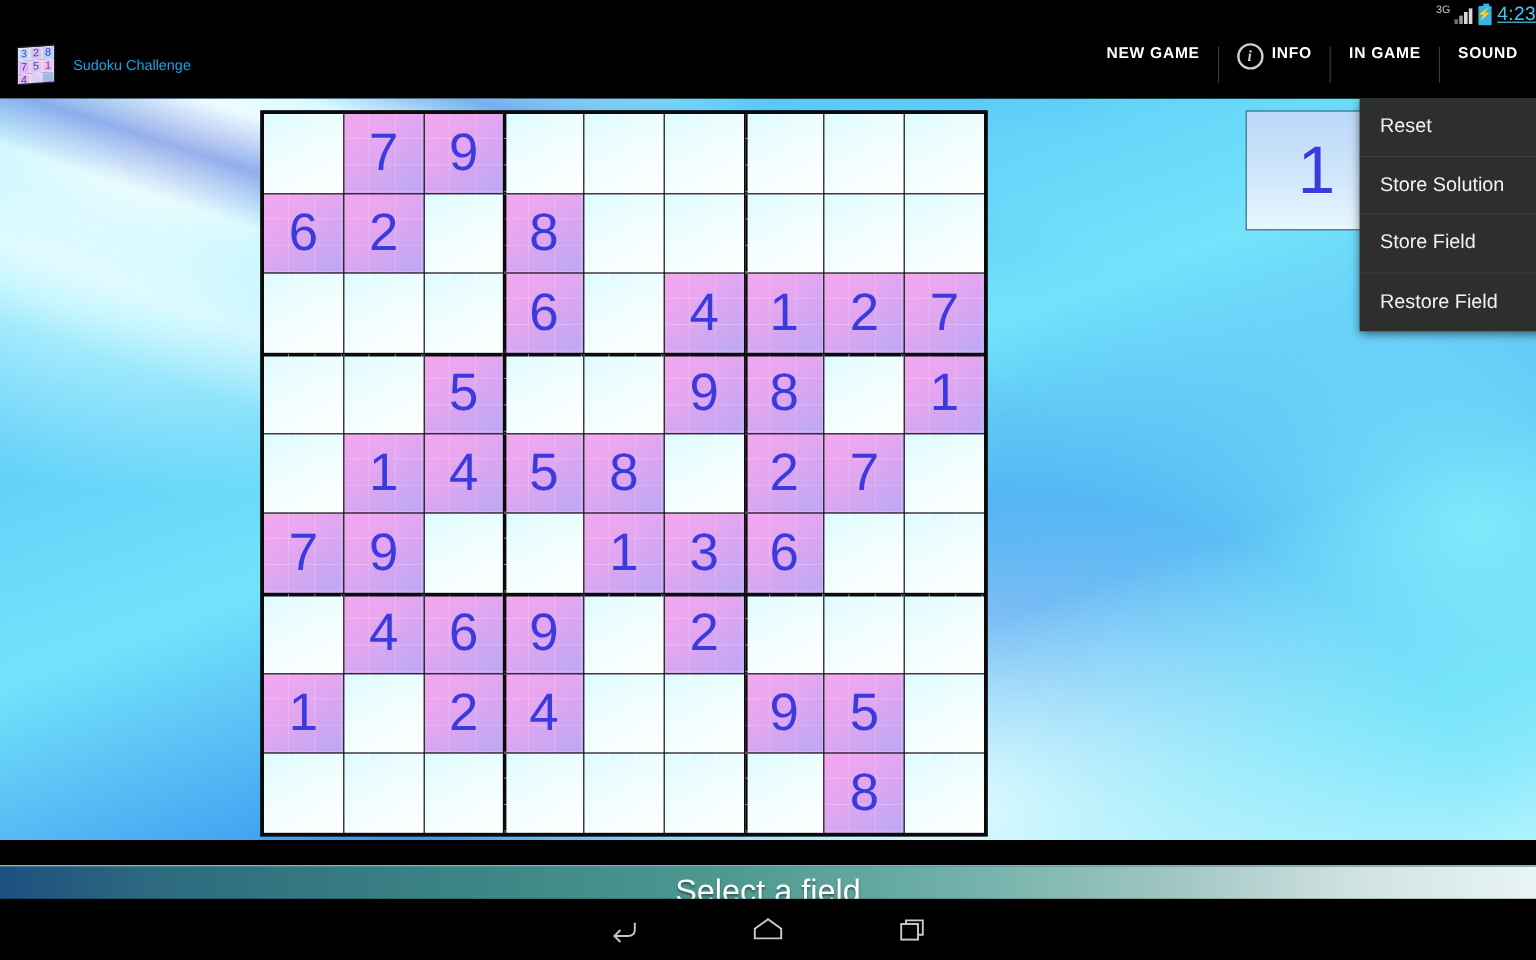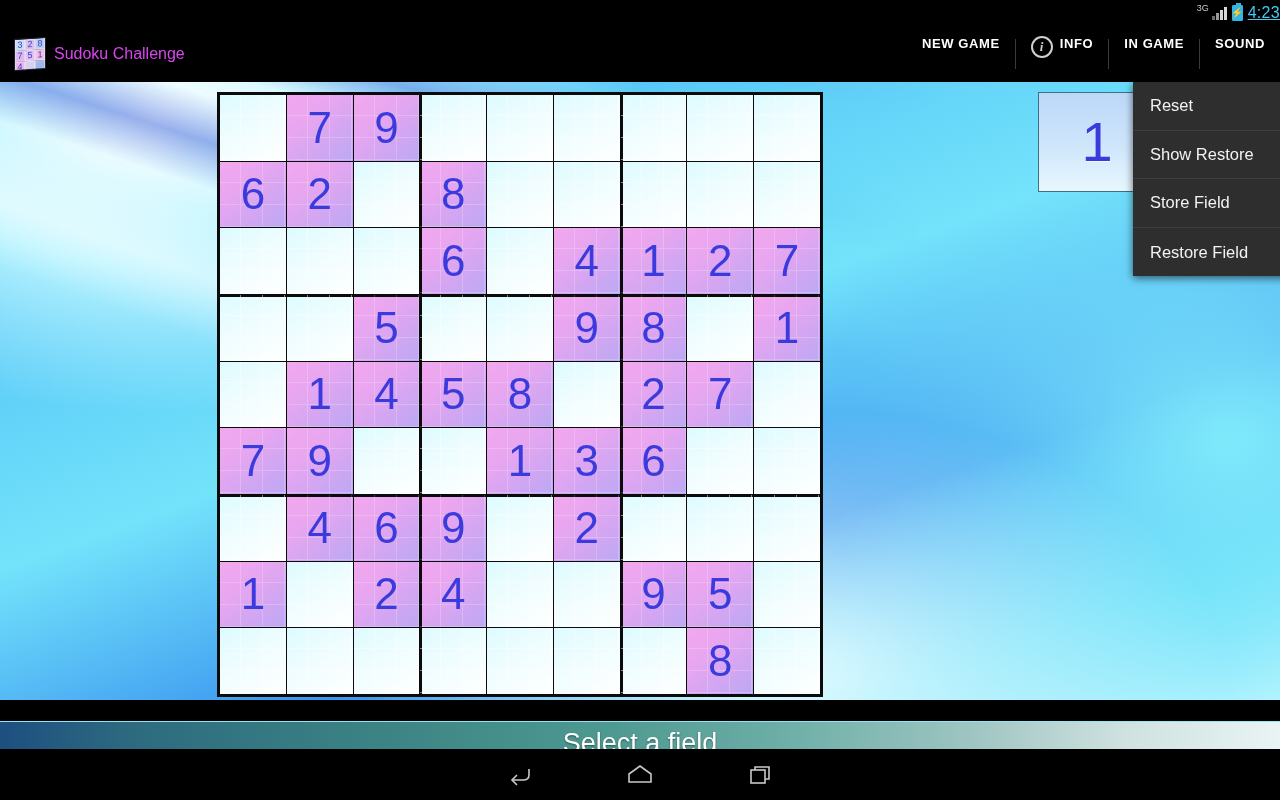--- a/index.html
+++ b/index.html
@@ -40,21 +40,21 @@
                   font-size:9px; color:#3a3ad0; border:.5px solid #ffffff55; line-height:1; }
   #app-icon div:nth-child(1){background:#c6dcf5;}
   #app-icon div:nth-child(2){background:#d9c0ec;}
   #app-icon div:nth-child(3){background:#b9cdf0;}
   #app-icon div:nth-child(4){background:#ddb8ee;}
   #app-icon div:nth-child(5){background:#e0c2f0;}
   #app-icon div:nth-child(6){background:#f0c0e4;}
   #app-icon div:nth-child(7){background:#e8b8e8;}
   #app-icon div:nth-child(8){background:#d8d0f0;}
   #app-icon div:nth-child(9){background:#9fb8e8;}
-  #app-title { color:#d946ef; font-size:16px; margin-left:8px; white-space:nowrap; }
+  #app-title { color:#0ea5e9; font-size:12px; margin-left:15px; white-space:nowrap; }
   #ab-actions { margin-left:auto; display:flex; align-items:stretch; height:36px; }
   .ab-item { display:flex; align-items:flex-start; gap:7px; padding:0 15px;
              color:#fff; font-size:13px; font-weight:bold; letter-spacing:.6px; }
   .ab-sep { width:1px; background:#3a3a3a; margin:3px 0; }
   .info-circle { width:22px; height:22px; border:2px solid #cfcfcf; border-radius:50%;
                  color:#cfcfcf; font-size:13px; font-style:italic; font-family:"Liberation Serif",serif;
                  display:flex; align-items:center; justify-content:center; font-weight:bold; }
 
   
   #wall { position:absolute; left:0; top:82px; width:1280px; height:618px; overflow:hidden; }
@@ -523,21 +523,21 @@
       <div class="pk">
         <span class="pv">3</span>
       </div>
     </div>
 
   <div id="menu">
     <div class="mi">
       <span>Reset</span>
     </div>
     <div class="mi">
-      <span>Show Restore</span>
+      <span>Store Solution</span>
     </div>
     <div class="mi">
       <span>Store Field</span>
     </div>
     <div class="mi">
       <span>Restore Field</span>
     </div>
   </div>
 
   <div id="statusstrip">

